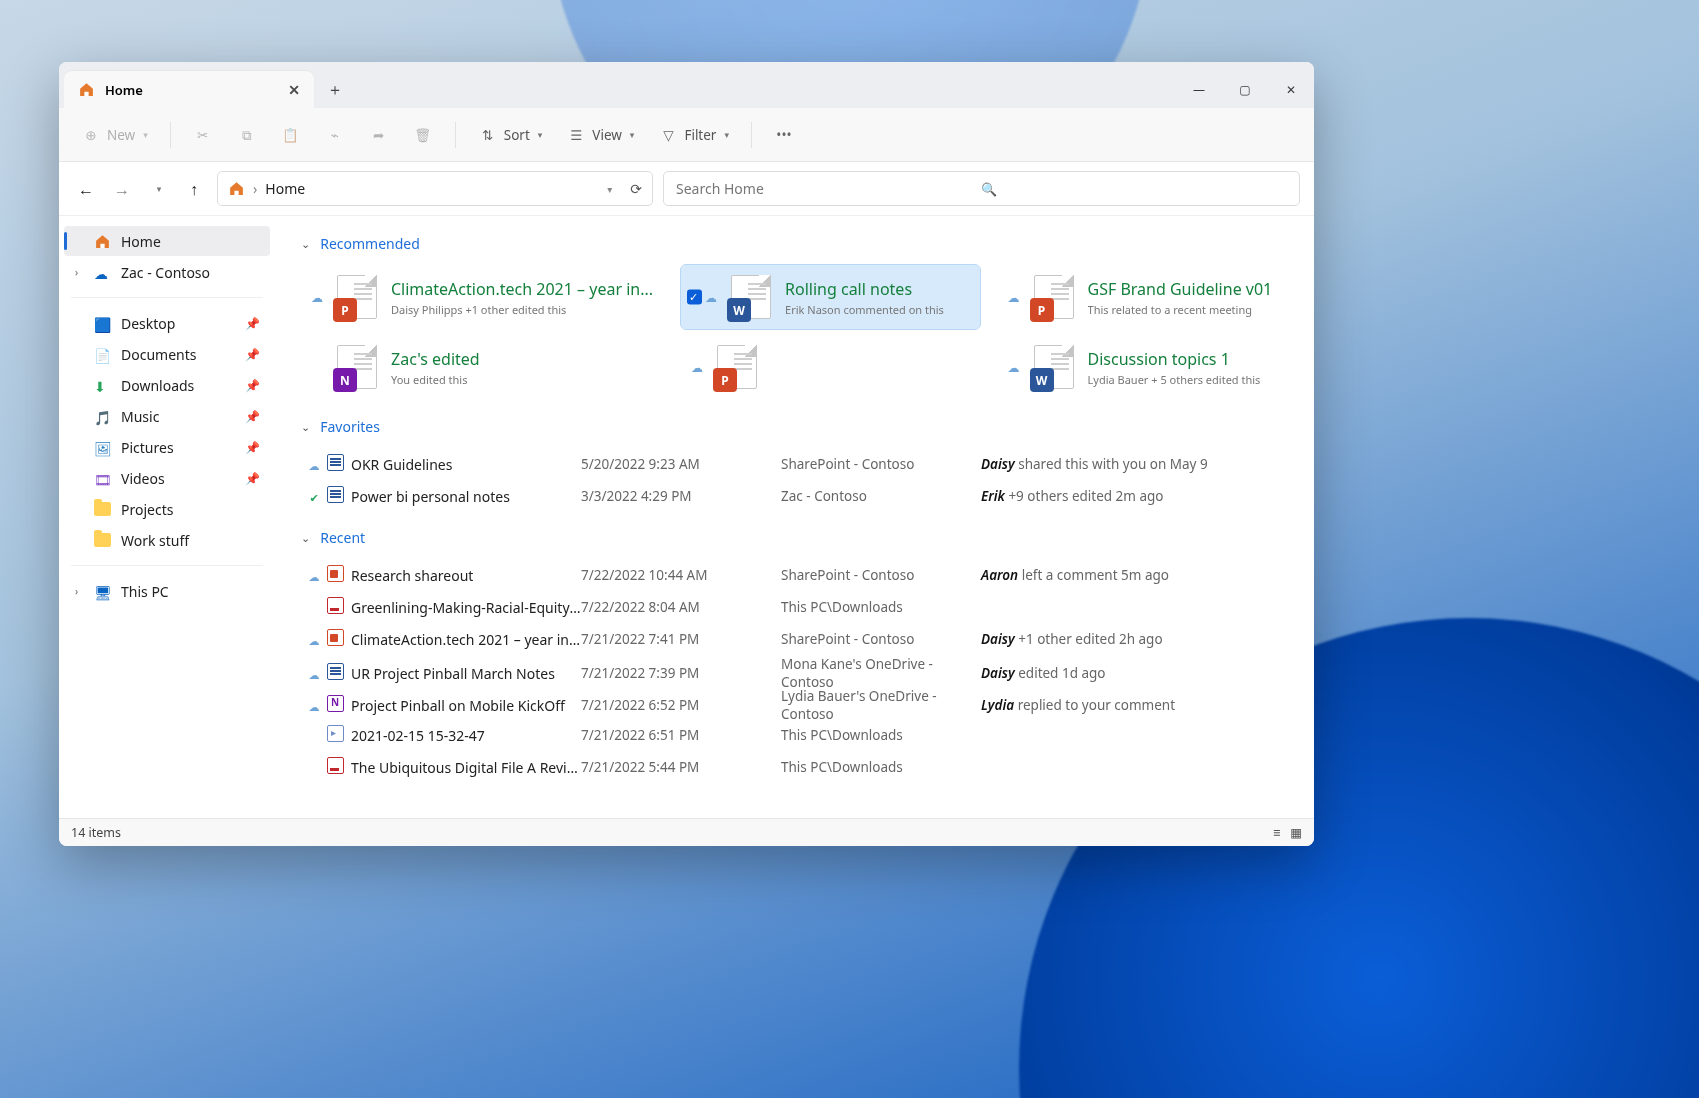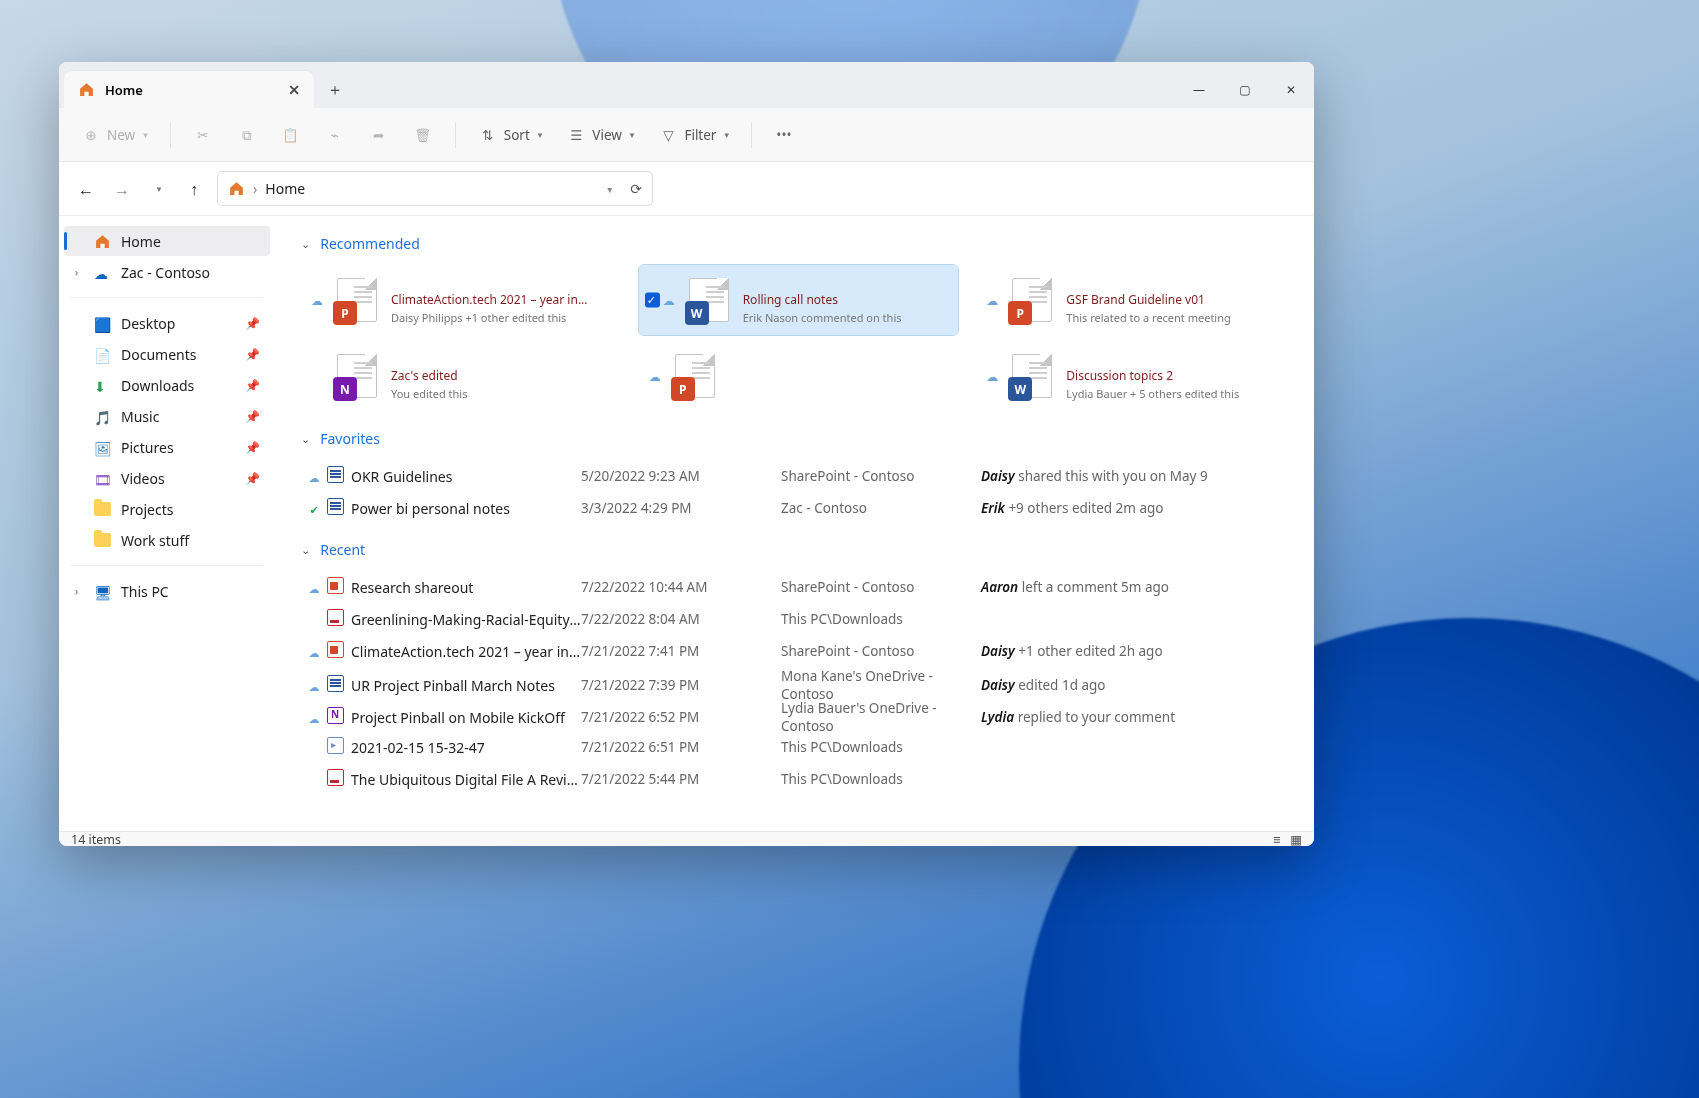--- a/index.html
+++ b/index.html
@@ -91,40 +91,40 @@
 .doc-icon { width:40px;height:44px; position:relative; }
 .doc-icon .page { position:absolute; inset:0; background:#fff; border:1px solid #c5c5c5; border-radius:2px;}
 .doc-icon .page::before { content:""; position:absolute; right:-1px;top:-1px; width:12px;height:12px; background:linear-gradient(135deg,#fff 49%, #c5c5c5 50%);}
 .doc-icon .badge { position:absolute; left:-4px; bottom:-3px; width:24px;height:24px; border-radius:4px; display:flex;align-items:center;justify-content:center; font-size:12px; font-weight:700; color:#fff;}
 .doc-icon .badge.pp{background:#d24726;}
 .doc-icon .badge.wd{background:#2b579a;}
 .doc-icon .badge.on{background:#7719aa;}
 .doc-icon .lines { position:absolute; right:5px; top:8px; left:17px; }
 .doc-icon .lines i{display:block;height:2px;background:#cfcfcf;margin-bottom:3px;}
 .card-text { display:flex; flex-direction:column; gap:2px; min-width:0;}
-.card-title { font-size:12px; color:#7f1d1d; white-space:nowrap; overflow:hidden; text-overflow:ellipsis;margin-top:16px;}
+.card-title { font-size:16px; color:#15803d; white-space:nowrap; overflow:hidden; text-overflow:ellipsis;}
 .card-sub { font-size:11px; color:#777; white-space:nowrap; overflow:hidden; text-overflow:ellipsis;}
 
 
 .rows { margin-bottom:16px; }
 .row { display:grid; grid-template-columns: 26px 24px 230px 200px 200px 1fr; align-items:center; height:32px; font-size:14px; color:#222; }
 .row .meta,.row .loc { color:#666; font-size:13.5px;}
 .row .act { color:#666; font-size:13.5px;}
 .row .act b { color:#111; font-weight:600;font-style:italic;}
 .file-ico { width:17px;height:17px; border:1px solid #9aa; border-radius:2px; display:inline-block; position:relative;}
 .file-ico.pp{border-color:#d24726;background:linear-gradient(#fff,#fff);} .file-ico.pp::after{content:"";position:absolute;left:2px;top:4px;width:8px;height:8px;background:#d24726;border-radius:1px;}
 .file-ico.wd{border-color:#2b579a;} .file-ico.wd::after{content:"";position:absolute;left:2px;top:3px;right:2px;height:2px;background:#2b579a;box-shadow:0 3px 0 #2b579a,0 6px 0 #2b579a;}
 .file-ico.on{border-color:#7719aa;} .file-ico.on::after{content:"N";position:absolute;left:3px;top:-1px;font-size:10px;color:#7719aa;font-weight:700;}
 .file-ico.pdf{border-color:#c1272d;} .file-ico.pdf::after{content:"";position:absolute;left:2px;bottom:2px;width:9px;height:3px;background:#c1272d;}
 .file-ico.vid{border-color:#6c8bc7;} .file-ico.vid::after{content:"▸";position:absolute;left:3px;top:-1px;font-size:10px;color:#6c8bc7;}
 .cloud-sm{color:#6ea4d8;font-size:11px;}
 .sync-ok{color:#23a55a;font-size:11px;}
 
 
-.statusbar { height:15px; border-top:1px solid #e6e6e6; background:#f8f8f8; display:flex; align-items:center; padding:0 12px; font-size:12.5px; color:#444;}
+.statusbar { height:28px; border-top:1px solid #e6e6e6; background:#f8f8f8; display:flex; align-items:center; padding:0 12px; font-size:12.5px; color:#444;}
 .statusbar .right { margin-left:auto; display:flex; gap:10px; color:#555;}
 
 .home-ico-svg { width:17px; height:17px; }
 .folder-ico { width:17px;height:14px;background:#ffd257;border-radius:2px;position:relative;display:inline-block;}
 .folder-ico::before{content:"";position:absolute;left:0;top:-3px;width:8px;height:4px;background:#ffd257;border-radius:2px 2px 0 0;}
 .icon-generic{width:17px;height:17px;display:inline-block;}
 
 ::-webkit-scrollbar{width:0;height:0;}
 </style>
 </head>
@@ -213,20 +213,24 @@
         <svg class="home-ico-svg" viewBox="0 0 24 24">
             <path fill="#e57a2d" d="M3 11 12 3l9 8v10H3z"></path>
             <path fill="#fff" d="M9 21v-6h6v6"></path>
           </svg>
         <span style="color:#888">›</span>
         <span>Home</span>
       </div>
       <span class="addr-chev">▾</span>
       <span style="margin-left:8px;color:#555">⟳</span>
     </div>
+    <div class="search-box">
+      <span>Search Home</span>
+      <span class="search-ico">🔍</span>
+    </div>
   </div>
 
   <div class="body">
 
     <div class="sidebar">
       <div class="side-item-wrap">
         <div class="side-item active">
           <svg class="home-ico-svg" viewBox="0 0 24 24">
               <path fill="#e57a2d" d="M3 11 12 3l9 8v10H3z"></path>
               <path fill="#fff" d="M9 21v-6h6v6"></path>
@@ -394,21 +398,21 @@
         <div class="page"></div>
         <div class="lines">
                 <i></i>
                 <i></i>
                 <i></i>
                 <i></i>
               </div>
         <div class="badge wd">W</div>
       </div>
       <div class="card-text">
-        <div class="card-title">Discussion topics 2</div>
+        <div class="card-title">Discussion topics 1</div>
         <div class="card-sub">Lydia Bauer + 5 others edited this</div>
       </div>
     </div>
         </div>
 
       <div class="section-header">
         <span class="chev">⌄</span>
         <span class="sec-title">Favorites</span>
       </div>
       <div class="rows" id="fav-rows">

